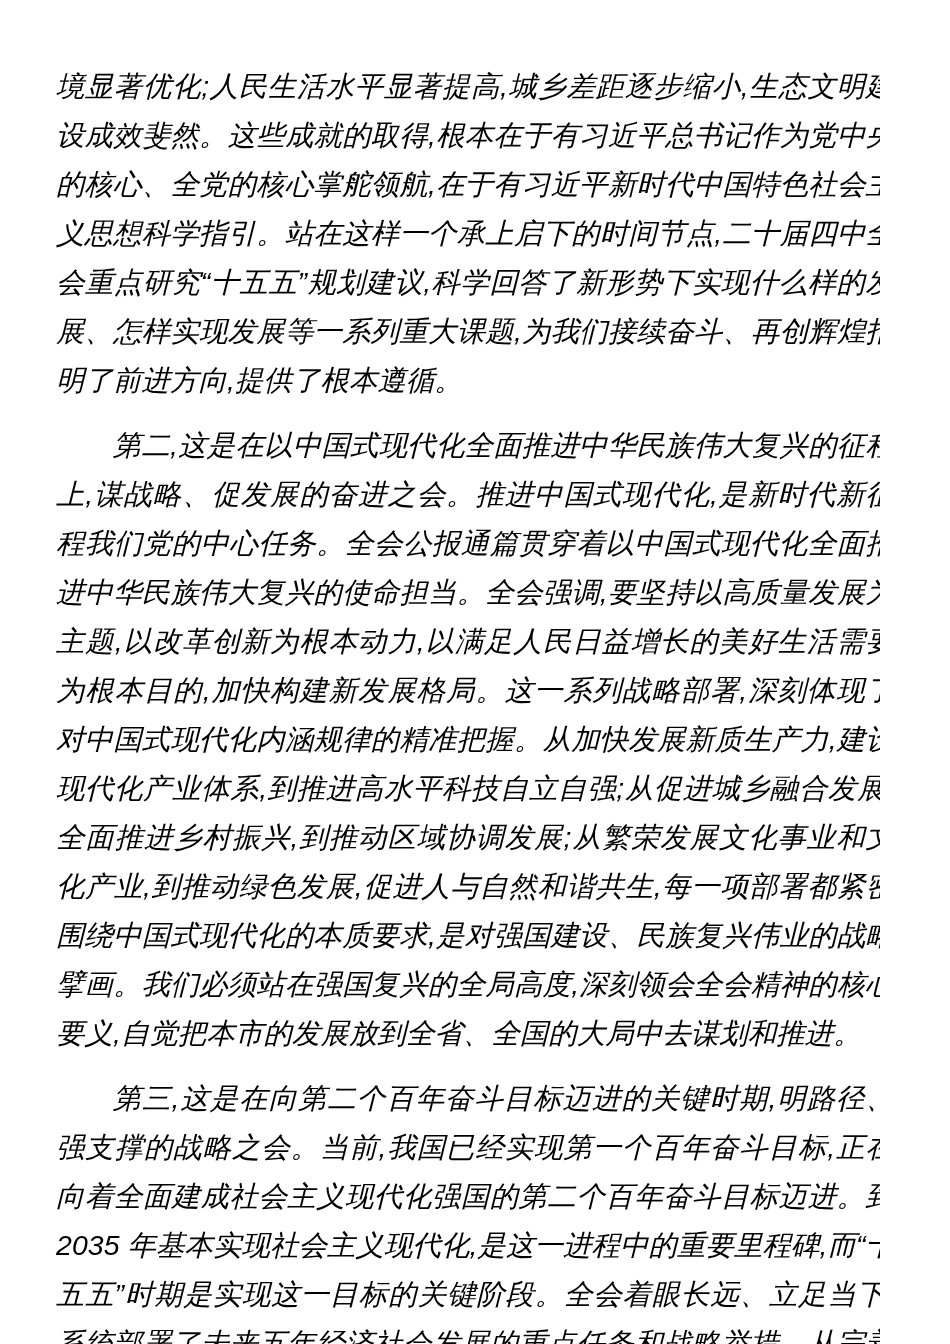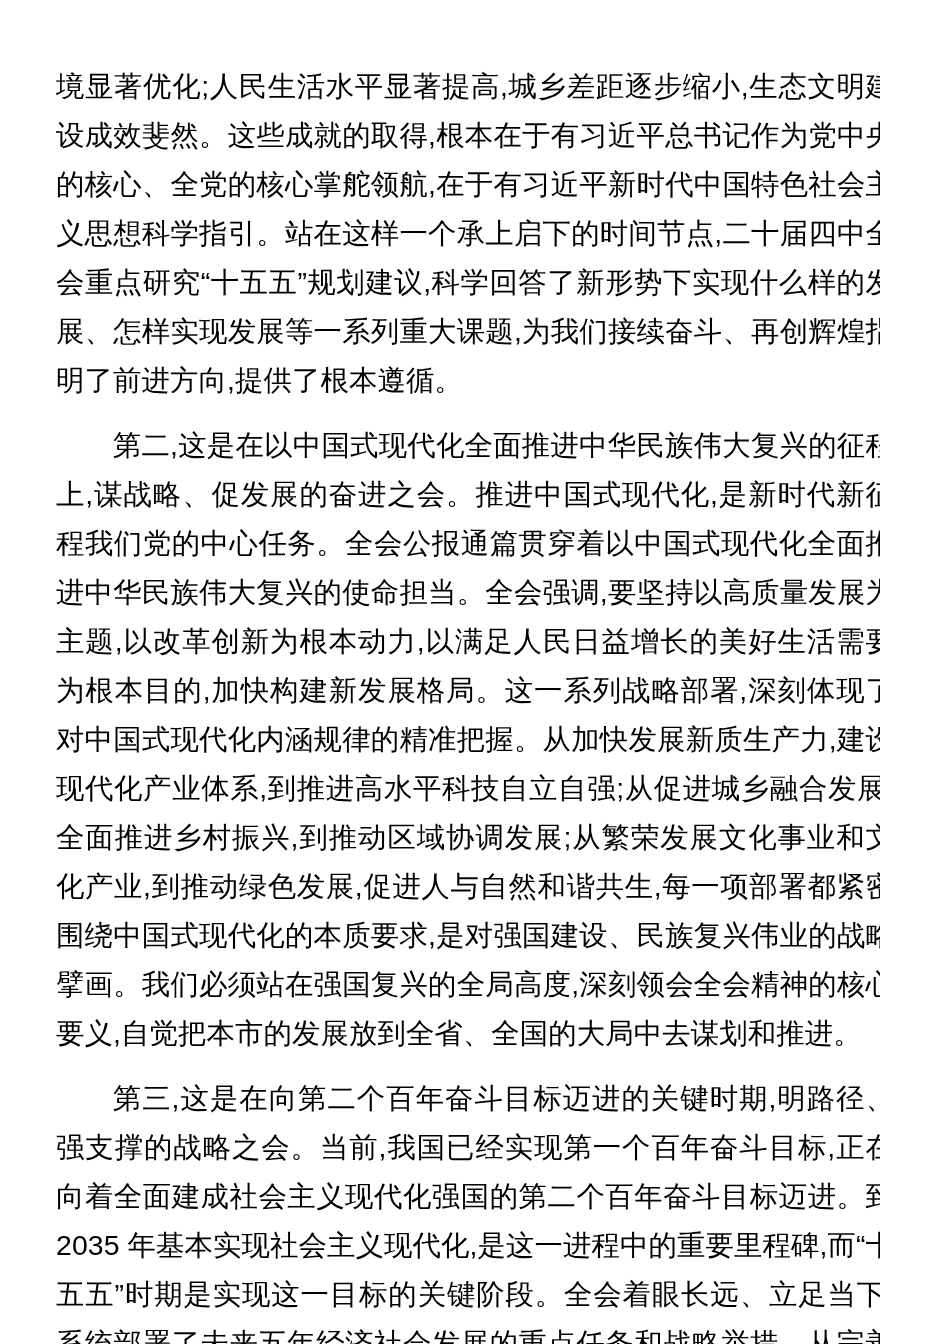--- a/index.html
+++ b/index.html
@@ -7,20 +7,21 @@
     padding: 0;
     background: #ffffff;
   }
   .page {
     position: relative;
     width: 880px;
     height: 1344px;
     background: #ffffff;
     overflow: hidden;
     box-sizing: border-box;
+    font-style: italic;
   }
   .doc-body {
     position: absolute;
     left: 56px;
     top: 62px;
     width: 838px;
   }
   .para {
     margin: 0;
     font-family: "Liberation Sans", "DejaVu Sans", sans-serif;

